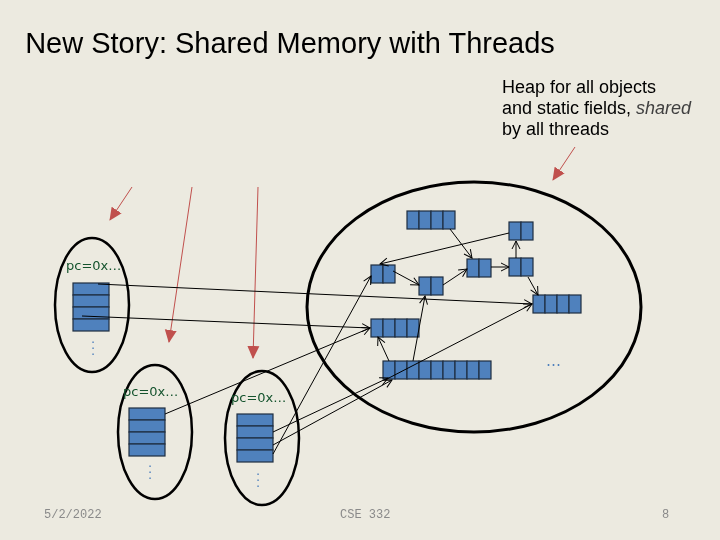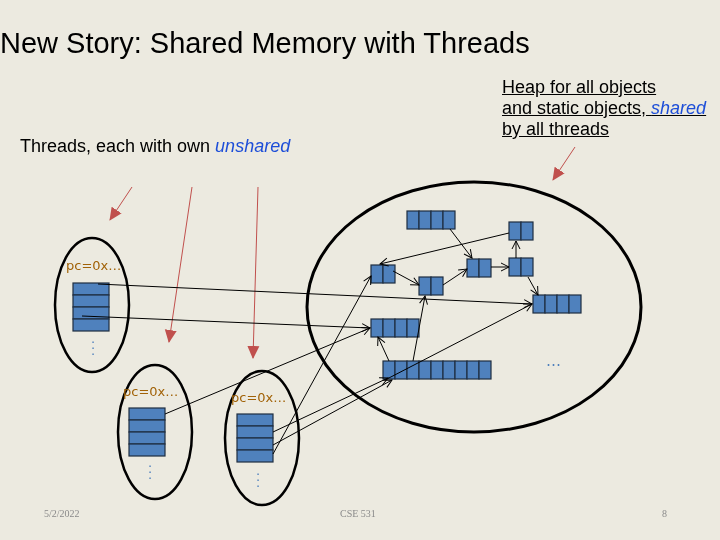--- a/index.html
+++ b/index.html
@@ -4,57 +4,56 @@
   <style>
     html, body { margin: 0; padding: 0; }
     body {
       width: 720px; height: 540px; overflow: hidden;
       background: #ECEAE0;
       font-family: "Liberation Sans", sans-serif;
       position: relative;
     }
     .title {
       position: absolute; left: 0; top: 27px; width: 580px;
-      text-align: left; font-size: 29px; color: #000;
+      text-align: center; font-size: 29px; color: #000;
     }
     .note {
       position: absolute; font-size: 18px; line-height: 21px; color: #000;
     }
-    .note em { font-style: italic; color: #1d4ed8; }
+    .note em { font-style: italic; color: #404040; }
     .footer {
-      position: absolute; top: 508px; font-size: 10px; color: #8A8A8A;
-      font-family: Liberation Serif, serif;
+      position: absolute; top: 508px; font-size: 12px; color: #8A8A8A;
+      font-family: Liberation Mono, monospace;
     }
     .pc {
-      position: absolute; font-size: 13px; color: #a16207;
+      position: absolute; font-size: 13px; color: #14532d;
       font-family: "DejaVu Sans", sans-serif;
     }
     .dots-v {
       position: absolute; font-size: 13px; color: #4F81BD;
       font-family: "DejaVu Sans", sans-serif; line-height: 6px; width: 8px; text-align: center;
     }
     .ellipsis {
       position: absolute; font-size: 15px; color: #4F81BD;
       font-family: "DejaVu Sans", sans-serif;
     }
     svg#diagram { position: absolute; left: 0; top: 0; }
   </style>
 </head>
 <body>
 
 <div class="title">New Story: Shared Memory with Threads</div>
 
-<div class="note" style="left:502px; top:77px;text-decoration:underline;">
+<div class="note" style="left:502px; top:77px;">
   <div>Heap for all objects</div>
-  <div><span>and static objects, </span><em>shared</em></div>
+  <div><span>and static fields, </span><em>shared</em></div>
   <div>by all threads</div>
 </div>
 
 <div class="note" style="left:20px; top:136px;">
-  <div><span>Threads, each with own </span><em>unshared</em></div>
 </div>
 
 <svg id="diagram" width="720" height="540">
   <defs>
     <marker id="ah" markerWidth="10" markerHeight="10" refX="9" refY="5" orient="auto" markerUnits="userSpaceOnUse">
       <path d="M1,1 L9,5 L1,9" fill="none" stroke="#000" stroke-width="1"></path>
     </marker>
     <marker id="rh" markerWidth="14" markerHeight="14" refX="12" refY="7" orient="auto" markerUnits="userSpaceOnUse">
       <path d="M0,1 L13,7 L0,13 Z" fill="#C0504D"></path>
     </marker>
@@ -174,14 +173,14 @@
 <div class="pc" style="left:123px; top:384px;">pc=0x…</div>
 <div class="pc" style="left:231px; top:390px;">pc=0x…</div>
 
 <div class="dots-v" style="left:89px; top:340px;">·<br>·<br>·</div>
 <div class="dots-v" style="left:146px; top:464px;">·<br>·<br>·</div>
 <div class="dots-v" style="left:254px; top:472px;">·<br>·<br>·</div>
 
 <div class="ellipsis" style="left:546px; top:352px;">…</div>
 
 <div class="footer" style="left:44px;">5/2/2022</div>
-<div class="footer" style="left:340px;">CSE 531</div>
+<div class="footer" style="left:340px;">CSE 332</div>
 <div class="footer" style="left:662px;">8</div>
 
 </body></html>

